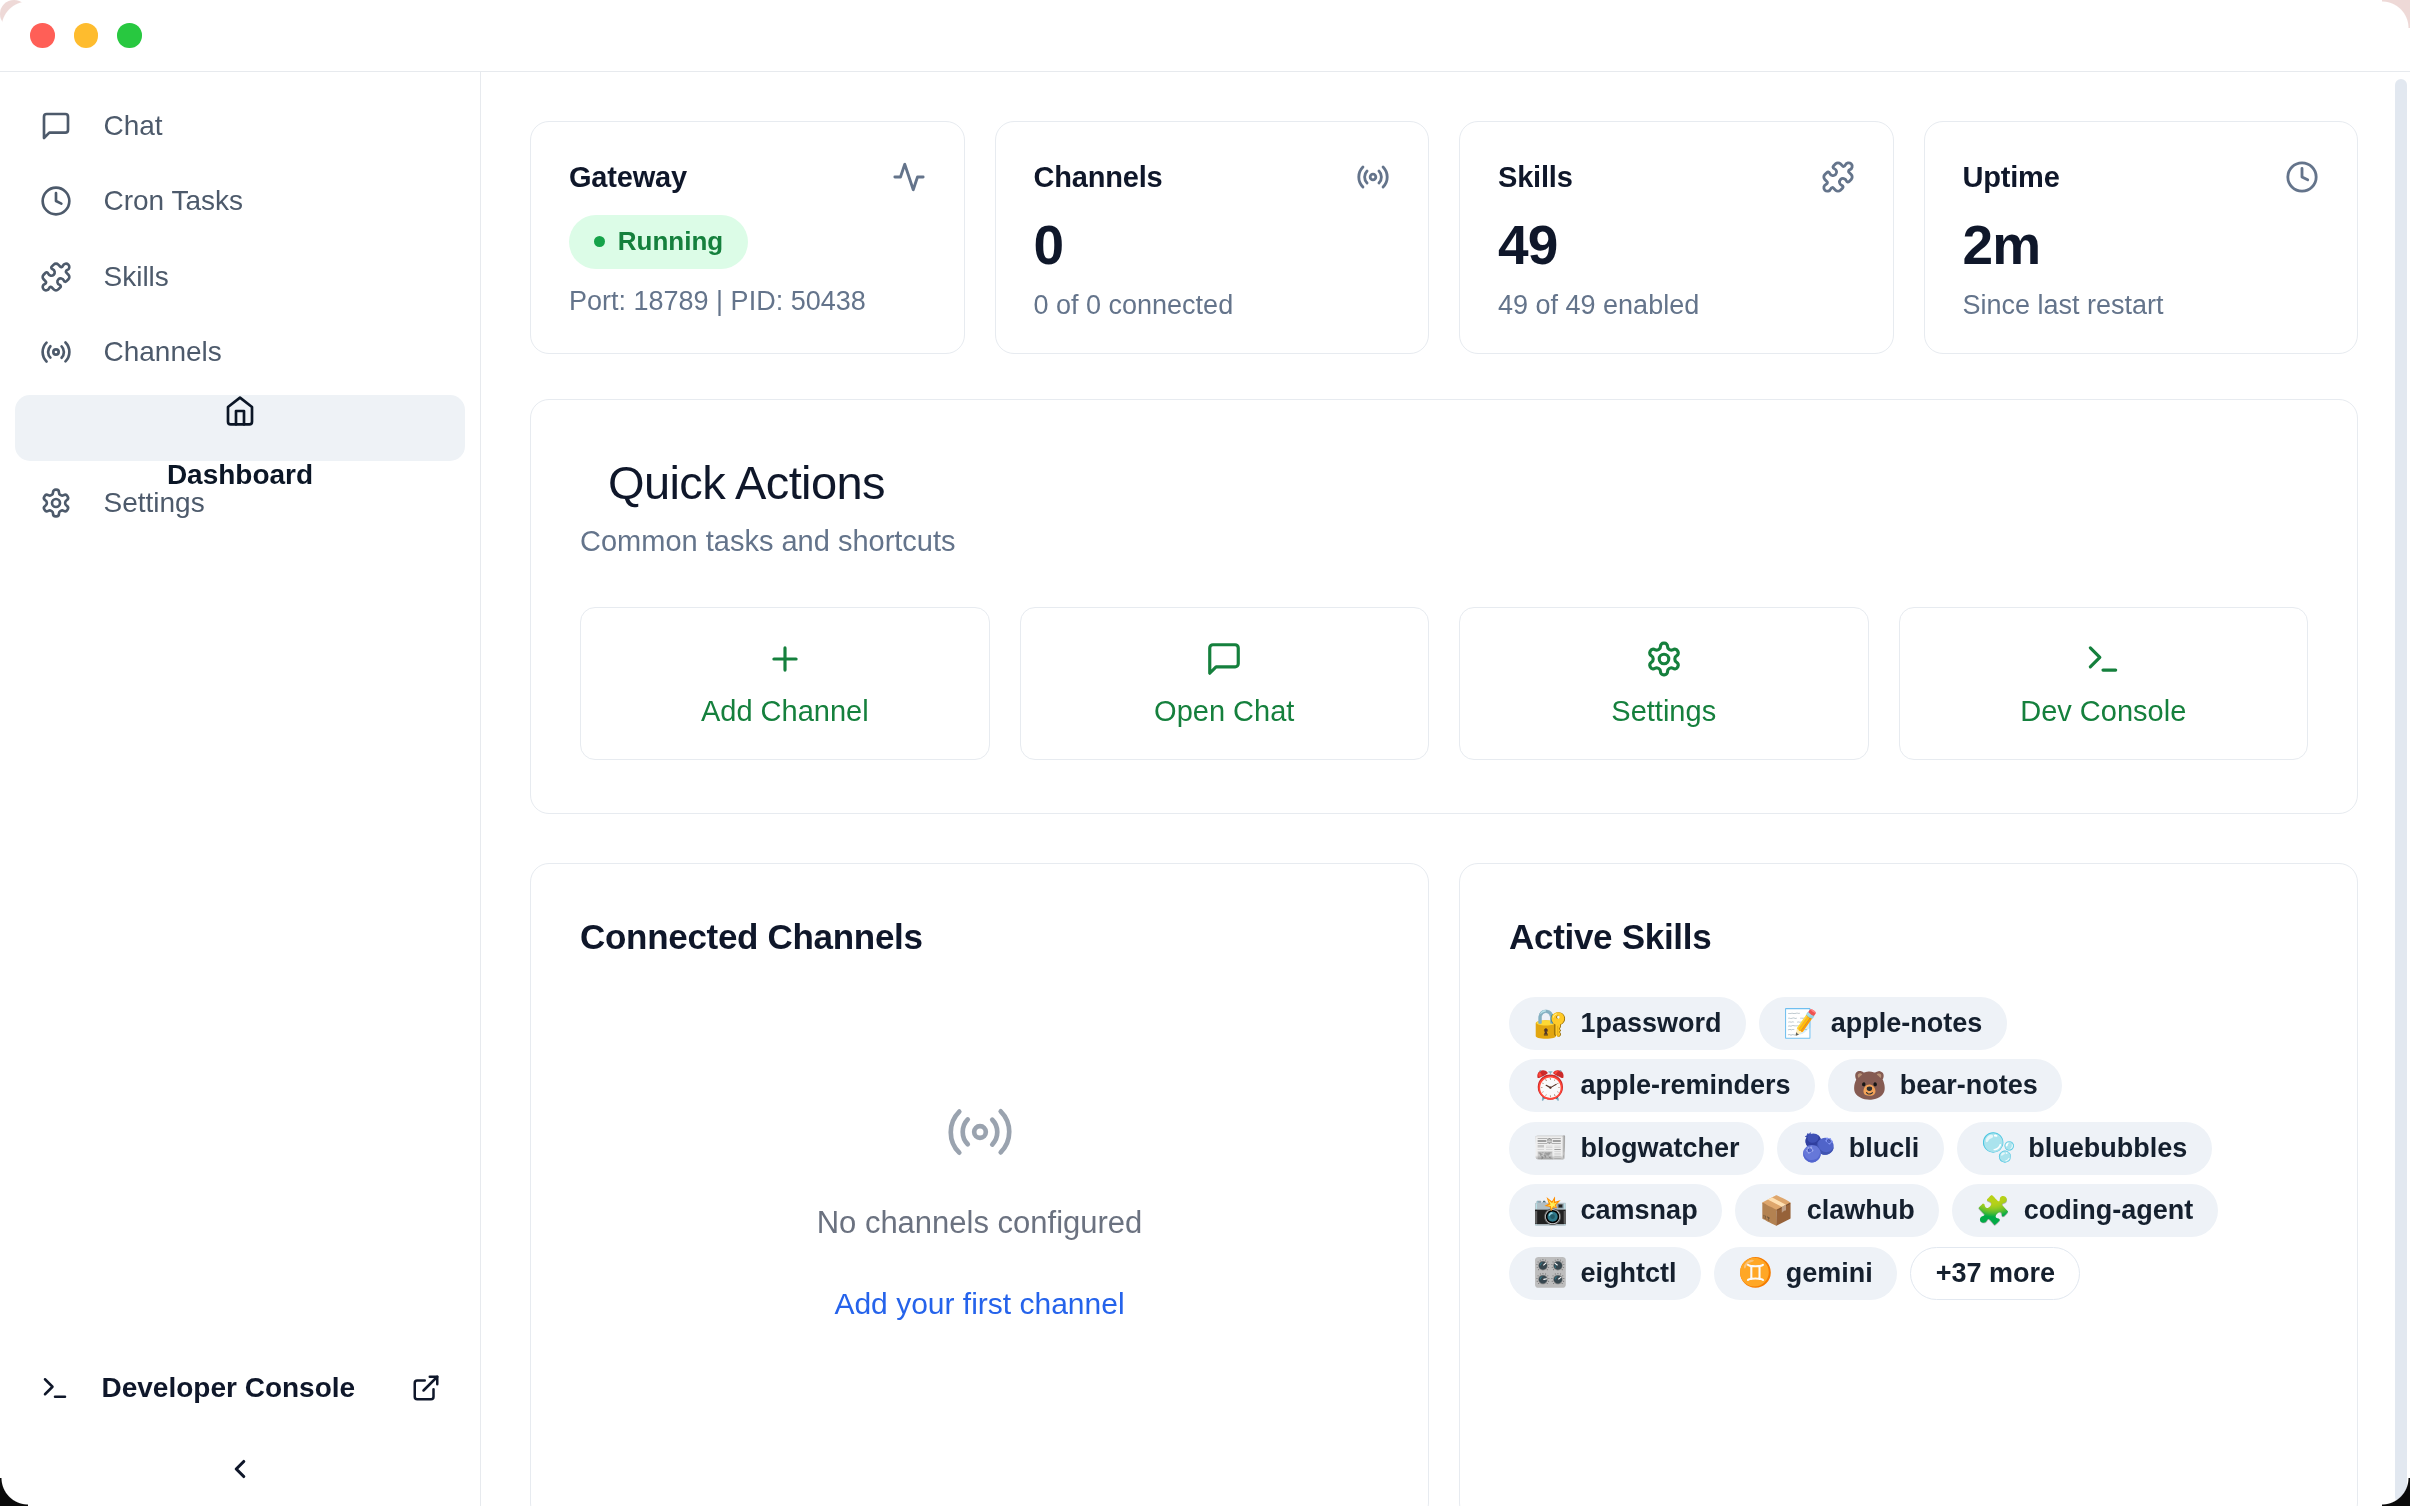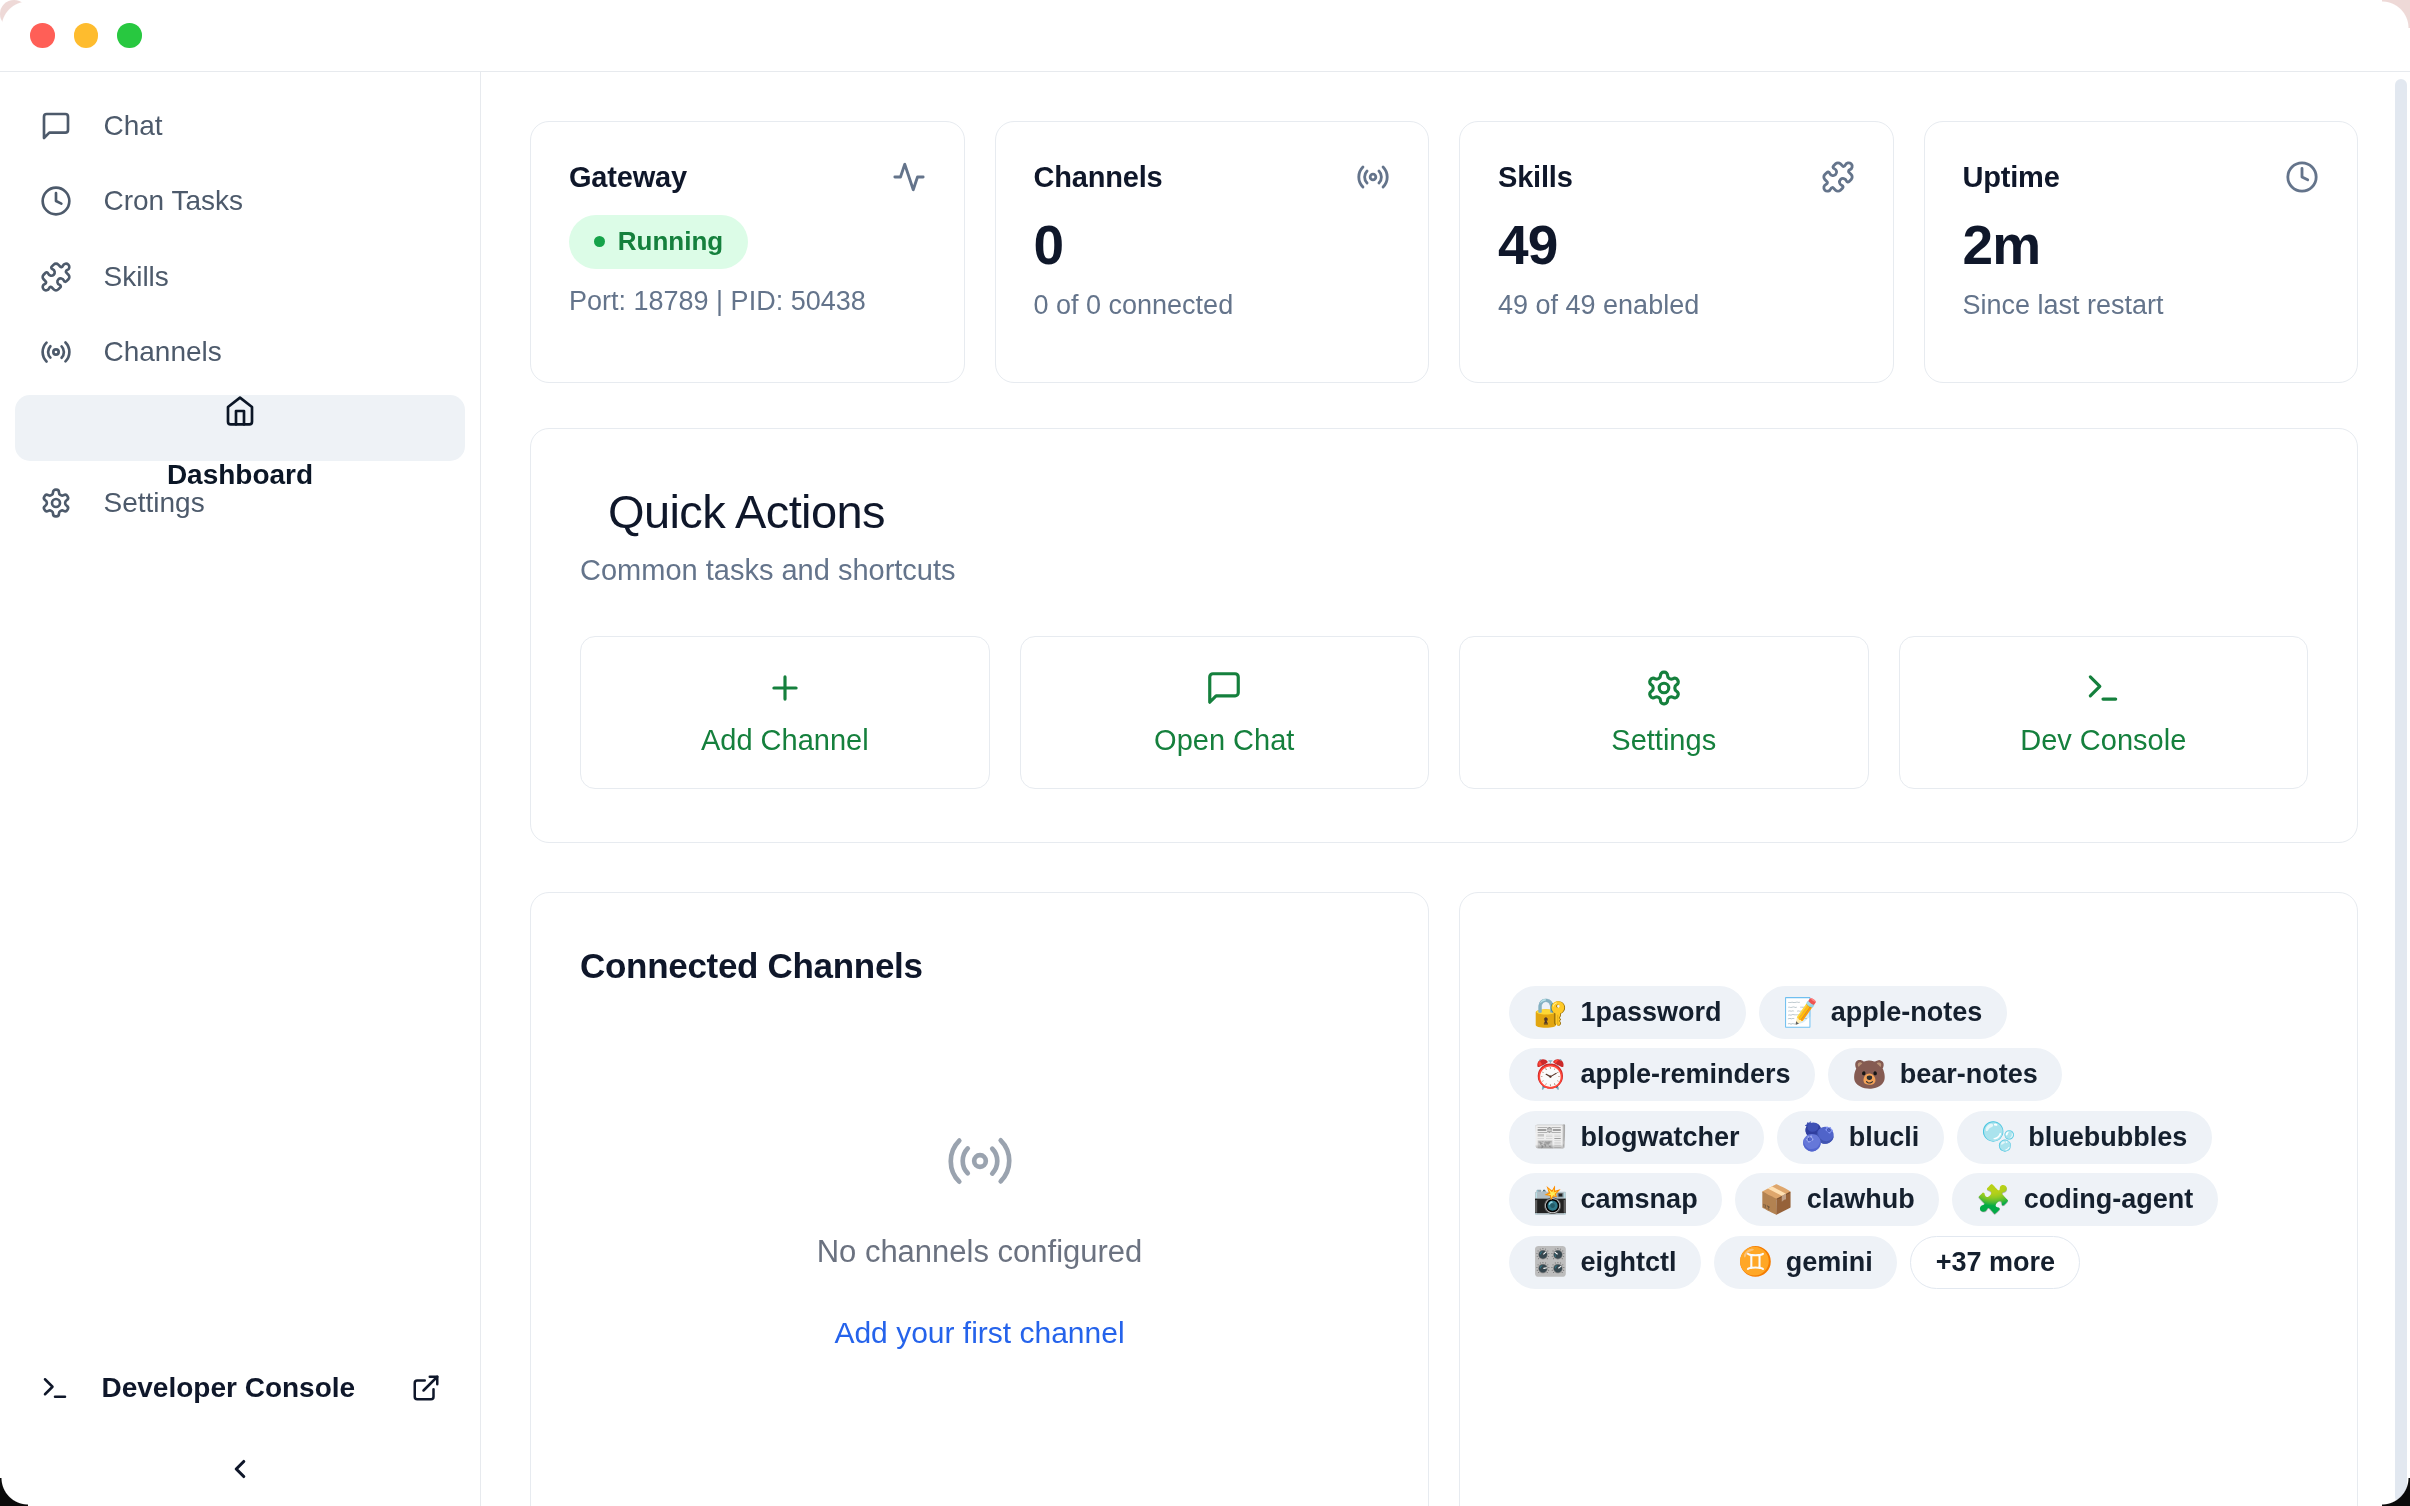--- a/index.html
+++ b/index.html
@@ -34,21 +34,21 @@
   .devconsole-row svg { width:30px; height:30px; }
   .devconsole-row .ext { margin-left:auto; }
   .collapse-btn { margin:38px auto 5.6px; background:none; border:none; cursor:pointer; color:#0f172a;
     display:block; }
   .collapse-btn svg { width:30px; height:30px; }
 
   
   main { flex:1; padding:49px 53px 0 49px; overflow:hidden; background:#fff; }
 
   .stats-grid { display:grid; grid-template-columns:repeat(4,1fr); gap:30px; }
-  .stat-card { height:262px; background:#fff; border:1.4px solid #e7ebf0; border-radius:19px;
+  .stat-card { height:233px; background:#fff; border:1.4px solid #e7ebf0; border-radius:19px;
     padding:38px 38px; }
   .stat-head { display:flex; justify-content:space-between; align-items:center; }
   .stat-title { font-size:29px; font-weight:600; letter-spacing:-0.2px; }
   .stat-head svg { width:34px; height:34px; color:#64748b; }
   .stat-value { font-size:55px; font-weight:700; letter-spacing:-0.9px; margin-top:19px; }
   .stat-detail { font-size:27px; color:#64748b; margin-top:13px; }
   .status-pill { display:inline-flex; align-items:center; gap:13px; margin-top:21px;
     background:#dcfce7; color:#15803d; font-size:26px; font-weight:600;
     padding:11.3px 24.5px; border-radius:941px; }
   .status-pill .dot { width:11.3px; height:11.3px; border-radius:50%; background:#16a34a; }
@@ -288,20 +288,21 @@
         <div class="empty-state">
           <svg viewBox="0 0 24 24" fill="none" stroke="currentColor" stroke-width="1.6" stroke-linecap="round" stroke-linejoin="round">
               <use href="#i-broadcast"></use>
             </svg>
           <div class="empty-text">No channels configured</div>
           <a class="empty-link">Add your first channel</a>
         </div>
       </section>
 
       <section class="panel">
+        <h2 class="panel-title">Active Skills</h2>
         <div class="pills">
           <span class="pill">
               <span class="emoji">🔐</span>
               <span>1password</span>
             </span>
           <span class="pill">
               <span class="emoji">📝</span>
               <span>apple-notes</span>
             </span>
           <span class="pill">

